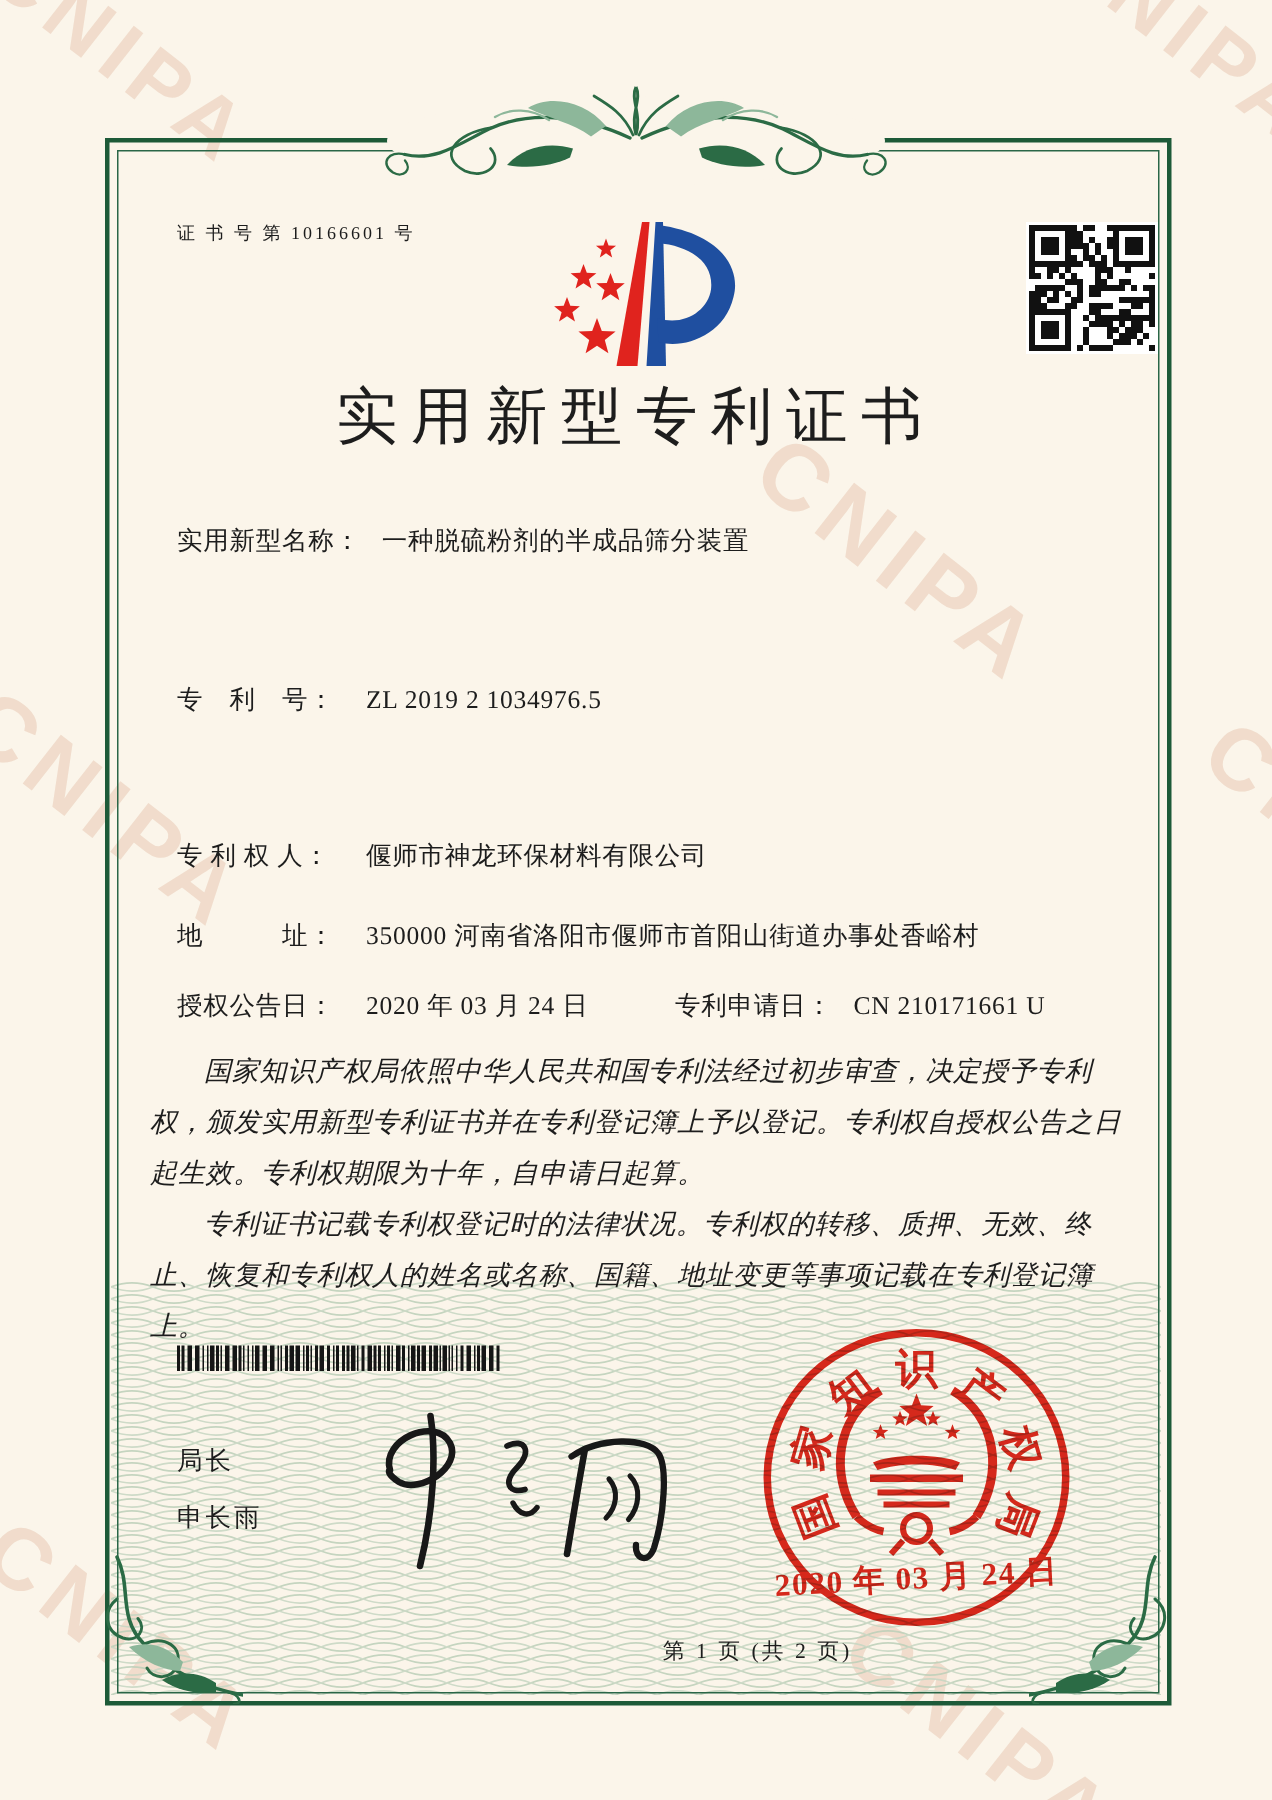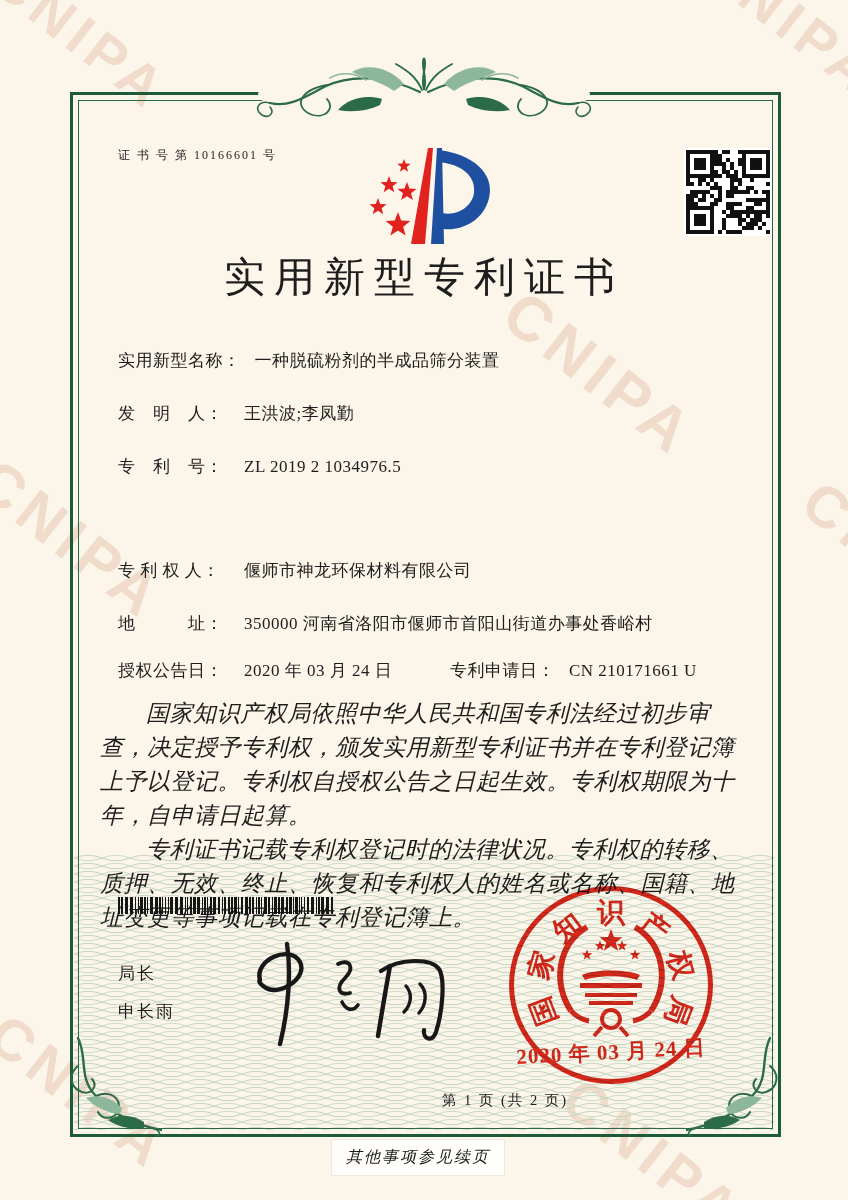--- a/index.html
+++ b/index.html
@@ -22,21 +22,21 @@
   #qr{position:absolute;left:684px;top:148px;z-index:2;background:#fff;}
   .title{position:absolute;left:0;top:250px;width:848px;text-align:center;
       font-size:41px;font-weight:normal;letter-spacing:9px;z-index:2;}
   
   .row{position:absolute;left:118px;font-size:17px;white-space:nowrap;z-index:2;}
   .lbl{display:inline-block;min-width:112px;letter-spacing:.5px;}
   .val{margin-left:14px;letter-spacing:.5px;}
   .val-fixed{display:inline-block;width:206px;}
   
   .paras{position:absolute;left:100px;top:697px;width:652px;z-index:2;}
-  .paras p{margin:0;font-size:23px;line-height:34px;text-indent:2em;
+  .paras p{margin:0;font-size:18px;line-height:34px;text-indent:2em;
       font-style:italic;letter-spacing:.5px;}
   
   #barcode{position:absolute;left:118px;top:897px;width:218px;height:17px;z-index:2;}
   #barcode i{position:absolute;top:0;bottom:0;background:#151515;}
   
   .sig-title{position:absolute;left:118px;top:962px;font-size:17px;z-index:2;
       font-family:"Liberation Sans","DejaVu Sans",sans-serif;letter-spacing:2px;}
   .sig-name{position:absolute;left:118px;top:1000px;font-size:17px;z-index:2;
       font-family:"Liberation Sans","DejaVu Sans",sans-serif;letter-spacing:2px;}
   #signature{position:absolute;left:238px;top:938px;z-index:2;}
@@ -380,23 +380,20 @@
       <rect x="50" y="82" width="4" height="4" fill="#111"></rect>
       <rect x="54" y="82" width="4" height="4" fill="#111"></rect>
       <rect x="82" y="82" width="4" height="4" fill="#111"></rect>
     </svg>
 
   <div class="title">实用新型专利证书</div>
 
   <div class="row" style="top:349px">
     <span class="lbl">实用新型名称：</span><span class="val">一种脱硫粉剂的半成品筛分装置</span>
   </div>
-  <div class="row" style="top:402px">
-    <span class="lbl">发　明　人：</span><span class="val">王洪波;李凤勤</span>
-  </div>
   <div class="row" style="top:455px">
     <span class="lbl">专　利　号：</span><span class="val">ZL 2019 2 1034976.5</span>
   </div>
   <div class="row" style="top:559px">
     <span class="lbl">专 利 权 人：</span><span class="val">偃师市神龙环保材料有限公司</span>
   </div>
   <div class="row" style="top:612px">
     <span class="lbl">地　　　址：</span><span class="val">350000 河南省洛阳市偃师市首阳山街道办事处香峪村</span>
   </div>
   <div class="row" style="top:659px">
@@ -516,15 +513,14 @@
         <path d="M-22,24 h44 v4 h-44 z" stroke="none"></path>
         <circle cx="0" cy="42" r="9" fill="none" stroke-width="4"></circle>
         <path d="M-9,50 l-8,9 M9,50 l8,9" fill="none" stroke-width="4"></path>
         <path d="M-40,34 q8,8 18,10 M40,34 q-8,8 -18,10" fill="none" stroke-width="5"></path>
       </g>
     </svg>
     <div class="seal-date">2020 年 03 月 24 日</div>
   </div>
 
   <div class="page-no">第 1 页 (共 2 页)</div>
-  <div class="note-box">其他事项参见续页</div>
 
 </div>
 
 </body></html>

